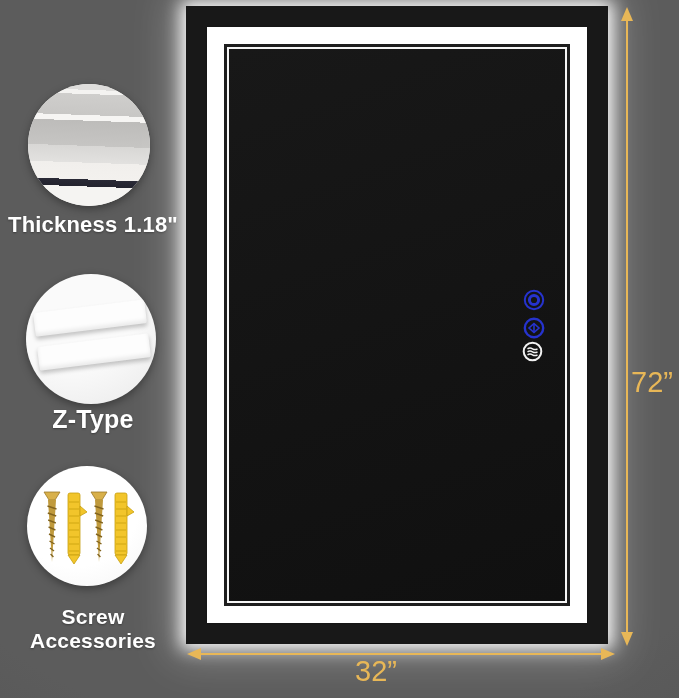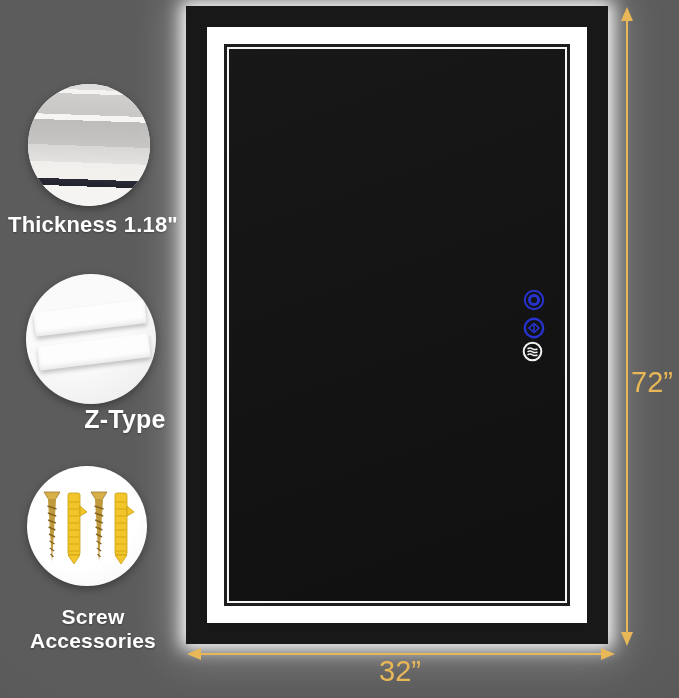--- a/index.html
+++ b/index.html
@@ -45,21 +45,21 @@
   .circle-screws { left:27px; top:466px; width:120px; height:120px;
     background: radial-gradient(120% 120% at 40% 30%, #ffffff 45%, #ececec 100%); }
   .screws-svg { position:absolute; left:0; top:0; }
 
   .callout-label {
     position:absolute; left:0; width:186px; text-align:center;
     color:#ffffff; font-weight:700; letter-spacing:0.2px;
     text-shadow: 0 1px 2px rgba(0,0,0,0.35);
   }
   .label-thickness { top:212px; font-size:22px; }
-  .label-ztype     { top:405px; font-size:25px;margin-left:32px; }
+  .label-ztype     { top:405px; font-size:25px; }
   .label-screws    { top:590px; font-size:21px;margin-top:15px; }
 
   
   .mirror {
     position:absolute; left:186px; top:6px; width:422px; height:638px;
     background:#181818; padding:21px;
     box-shadow: 0 0 16px 5px rgba(255,255,255,0.95), 0 0 40px 12px rgba(255,255,255,0.30);
   }
   .mirror-white-band { width:100%; height:100%; background:#ffffff; padding:17px;
     box-shadow: 0 0 2px rgba(0,0,0,0.2); }
@@ -76,21 +76,21 @@
   
   .dim-line-v { position:absolute; left:626px; top:20px; width:2px; height:614px; background:#E8B757; }
   .dim-line-h { position:absolute; left:198px; top:653px; width:406px; height:2px; background:#E8B757; }
   .arrow { position:absolute; width:0; height:0; }
   .arrow-up   { left:621px; top:7px;  border-left:6px solid transparent; border-right:6px solid transparent; border-bottom:14px solid #E8B757; }
   .arrow-down { left:621px; top:632px; border-left:6px solid transparent; border-right:6px solid transparent; border-top:14px solid #E8B757; }
   .arrow-left { left:187px; top:648px; border-top:6px solid transparent; border-bottom:6px solid transparent; border-right:14px solid #E8B757; }
   .arrow-right{ left:601px; top:648px; border-top:6px solid transparent; border-bottom:6px solid transparent; border-left:14px solid #E8B757; }
   .dim-label { position:absolute; color:#E8B757; font-size:29px; font-weight:400; }
   .dim-label-h { left:631px; top:366px; }
-  .dim-label-w { left:355px; top:655px; width:90px; text-align:center; }
+  .dim-label-w { left:355px; top:655px; width:90px; text-align:left; }
 </style>
 </head>
 <body>
 
 <div class="stage">
 
   <div class="callout-circle circle-thickness">
     <div class="thickness-stripes"></div>
   </div>
   <div class="callout-label label-thickness">Thickness 1.18"</div>

